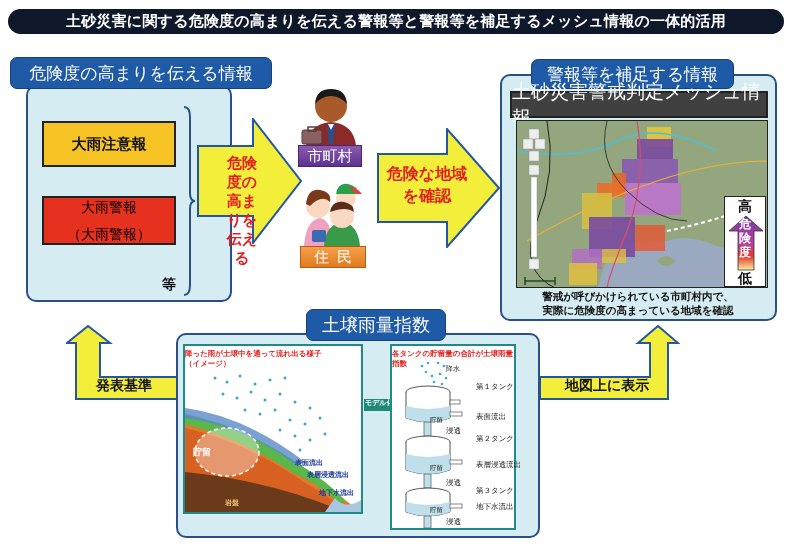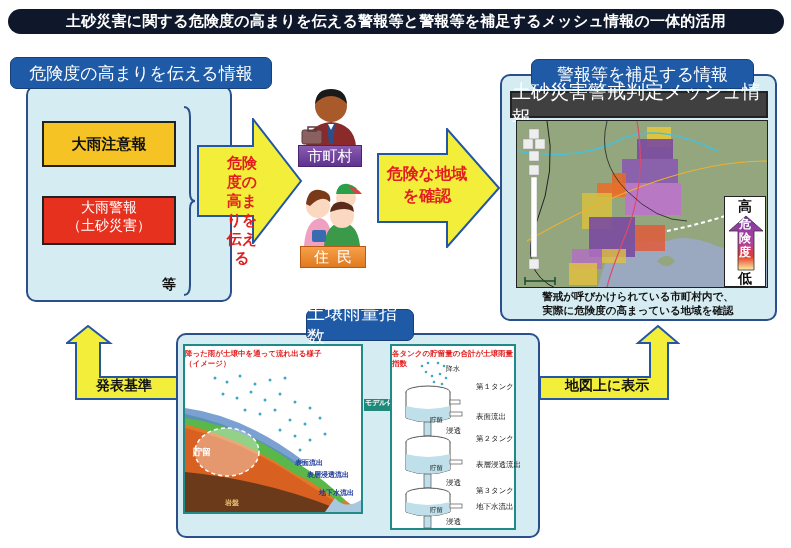--- a/index.html
+++ b/index.html
@@ -16,48 +16,48 @@
   .panel { background: #d4ecf2; border: 2px solid #2a4f8a; border-radius: 10px; }
   .panel-tab { background: #1e5aa6; color: #fff; border: 1.5px solid #173f7a; border-radius: 7px;
                display: flex; align-items: center; justify-content: center; font-size: 17px; }
 
   
   .left-panel { left: 26px; top: 85px; width: 206px; height: 217px; }
   .left-tab { left: 10px; top: 57px; width: 262px; height: 32px; }
   .box-yellow { left: 42px; top: 121px; width: 134px; height: 46px; background: #f5c324; border: 2px solid #222;
                 display:flex; align-items:center; justify-content:center; font-size: 15px; font-weight: bold; color:#111; }
   .box-red { left: 42px; top: 196px; width: 134px; height: 49px; background: #e6311f; border: 2px solid #222;
-             display:flex; flex-direction:column; align-items:center; justify-content:flex-start; color:#ffffff; font-size: 14px; line-height: 18px; }
+             display:flex; flex-direction:column; align-items:center; justify-content:space-between; color:#000000; font-size: 14px; line-height: 18px; }
   .brace { left: 182px; top: 105px; width: 14px; height: 192px; }
   .etc-label { left: 162px; top: 276px; font-size: 14px; font-weight: bold; color:#111; }
 
   
   .arrow-text { color: #e31e1e; font-size: 15px; font-weight: bold; text-align: center; line-height: 19px; }
 
   
   .label-city { left: 298px; top: 145px; width: 64px; height: 22px; background: linear-gradient(#8a5bb0,#5e3290);
                 color:#fff; font-size: 15px; display:flex; align-items:center; justify-content:center; border:1px solid #4a2470; }
   .label-resident { left: 300px; top: 246px; width: 66px; height: 22px; background: linear-gradient(#f6a04a,#e07a1f);
                 color:#fff; font-size: 15px; display:flex; align-items:center; justify-content:center; border:1px solid #b95a10; letter-spacing: 8px; padding-left: 8px; }
 
   
   .right-panel { left: 500px; top: 74px; width: 277px; height: 247px; }
-  .right-tab { left: 531px; top: 59px; width: 223px; height: 30px; }
+  .right-tab { left: 531px; top: 59px; width: 203px; height: 30px; }
   .mesh-title { left: 510px; top: 91px; width: 258px; height: 27px; background: #404040; border: 2px solid #222;
                 color:#fff; font-size: 19px; display:flex; align-items:center; justify-content:center; }
   .map { left: 516px; top: 120px; width: 252px; height: 168px; background: #8fa37a; border: 1.5px solid #222; overflow: hidden; }
   .legend { left: 724px; top: 196px; width: 42px; height: 91px; background: #fff; border: 1px solid #222; }
   .legend-hi { left: 0; top: 1px; width: 40px; text-align: center; font-size: 14px; font-weight: bold; color: #111; }
   .legend-lo { left: 0; top: 73px; width: 40px; text-align: center; font-size: 14px; font-weight: bold; color: #111; }
   .legend-danger { left: 6px; top: 20px; width: 28px; font-size: 12px; color: #fff; text-align: center; line-height: 14px; font-weight: bold; }
   .map-caption { left: 505px; top: 289px; width: 266px; text-align: center; font-size: 10.5px; font-weight: bold; color: #111; line-height: 14px; }
 
   
   .bottom-panel { left: 176px; top: 333px; width: 364px; height: 205px; }
-  .bottom-tab { left: 306px; top: 309px; width: 108px; height: 32px; font-size: 18px; }
+  .bottom-tab { left: 306px; top: 309px; width: 140px; height: 32px; font-size: 18px; }
   .inner-box { background: #fff; border: 2px solid #1f8a86; }
   .inner-left { left: 183px; top: 344px; width: 180px; height: 170px; }
   .inner-right { left: 390px; top: 344px; width: 126px; height: 186px; }
   .inner-title { font-size: 7.5px; color: #e31e1e; font-weight: bold; text-align: left; line-height: 10px; }
   .small-label { font-size: 7px; color: #1f3a9a; font-weight: bold; white-space: nowrap; }
   .tank-label { font-size: 7.5px; color: #222; white-space: nowrap; margin-left: 12px; }
   .model-arrow { left: 364px; top: 397px; width: 40px; height: 16px; }
   .model-label { left: 365px; top: 398px; font-size: 7px; color: #fff; font-weight: bold; }
 
   
@@ -66,21 +66,21 @@
 </head>
 <body>
 
 <div class="abs title-banner">土砂災害に関する危険度の高まりを伝える警報等と警報等を補足するメッシュ情報の一体的活用</div>
 
 <div class="abs panel left-panel"></div>
 <div class="abs panel-tab left-tab">危険度の高まりを伝える情報</div>
 <div class="abs box-yellow">大雨注意報</div>
 <div class="abs box-red">
   <span>大雨警報</span>
-  <span>（土砂災害）</span>
+  <span>（大雨警報）</span>
 </div>
 <svg class="abs brace" viewBox="0 0 14 192">
   <path d="M2 2 Q8 2 8 12 L8 88 Q8 96 13 96 Q8 96 8 104 L8 180 Q8 190 2 190" fill="none" stroke="#2a4f8a" stroke-width="2"></path>
 </svg>
 <div class="abs etc-label">等</div>
 
 <svg class="abs" style="left:197px;top:118px;width:106px;height:126px" viewBox="0 0 106 126">
   <polygon points="1,28 56,28 56,1 104,63 56,125 56,98 1,98" fill="#f2ee3a" stroke="#2456a6" stroke-width="2"></polygon>
 </svg>
 <div class="abs arrow-text" style="left:200px;top:154px;width:64px;padding-left:20px;">

